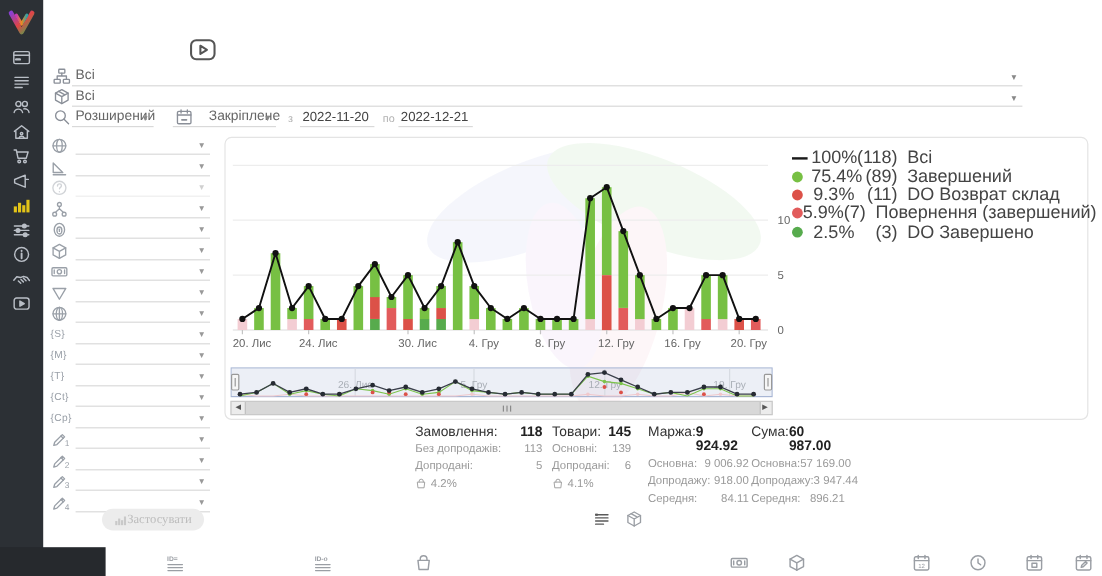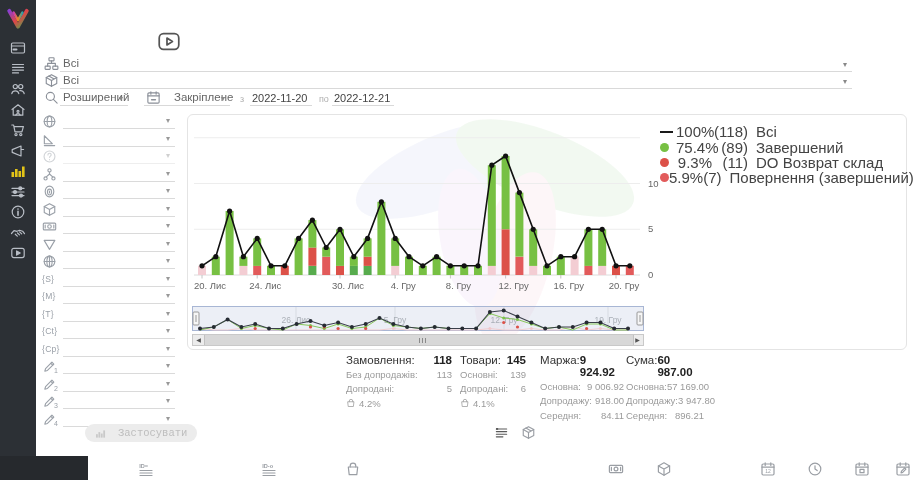--- a/index.html
+++ b/index.html
@@ -14,22 +14,22 @@
   #bottom-left-panel{position:absolute;left:0;top:456px;width:88px;height:24px;background:#26292d;}
   
   .f-row{position:absolute;left:42px;width:136px;height:16px;}
   .f-row .f-ic{position:absolute;left:0;top:0;width:15px;height:15px;color:#9aa0a8;}
   .f-row.muted{opacity:.45;}
   .f-inp{position:absolute;left:21px;top:0;width:112px;height:14px;border-bottom:1px solid #dadada;}
   .f-car{position:absolute;right:8px;top:2px;font-size:8px;color:#999;}
   .brace-txt{font-size:8.5px;color:#9aa0a8;letter-spacing:.3px;}
   .pnum{font-size:7px;color:#9aa0a8;position:absolute;left:12px;top:8px;}
   #apply-btn{position:absolute;left:85px;top:424px;height:18px;padding:0 10px;border:none;border-radius:10px;
-     background:#ececec;color:#bdbdbd;font-size:10.5px;display:flex;align-items:center;gap:12px;
-     font-family:Liberation Mono, monospace;}
+     background:#ececec;color:#bdbdbd;font-size:10.5px;display:flex;align-items:center;gap:0;
+     font-family:Liberation Serif, serif;}
   #apply-btn .ic{width:11px;height:11px;color:#c9c9c9;}
   
   .t-ic{position:absolute;width:15px;height:15px;color:#8a8f98;}
   .sel-val{position:absolute;font-size:11.5px;color:#666;}
   .uline{position:absolute;height:1px;background:#d9d9d9;}
   .car{position:absolute;font-size:8px;color:#888;}
   .mini-lbl{position:absolute;font-size:9px;color:#b0b0b0;}
   .date-val{position:absolute;font-size:11px;color:#444;}
   #play-demo{position:absolute;left:150px;top:30px;width:38px;height:23px;color:#555;cursor:pointer;}
   
@@ -655,20 +655,28 @@
         <span class="lg-lab">DO Возврат склад</span>
       </div>
       <div class="lg-row">
         <span class="lg-mark">
           <span class="lg-dot" style="background:#e25b5b"></span>
         </span>
         <span class="lg-pct">5.9%</span>
         <span class="lg-cnt">(7)</span>
         <span class="lg-lab">Повернення (завершений)</span>
       </div>
+      <div class="lg-row">
+        <span class="lg-mark">
+          <span class="lg-dot" style="background:#57ab4d"></span>
+        </span>
+        <span class="lg-pct">2.5%</span>
+        <span class="lg-cnt">(3)</span>
+        <span class="lg-lab">DO Завершено</span>
+      </div>
     </div>
 
   <div id="stats">
       <div class="st-col" style="left: 346px; width: 106px;">
         <div class="st-title">
           <span>Замовлення:</span>
           <b>118</b>
         </div>
         <div class="st-row">
           <span>Без допродажів:</span>
@@ -733,21 +741,21 @@
         <div class="st-title">
           <span>Сума:</span>
           <b>60 987.00</b>
         </div>
         <div class="st-row">
           <span>Основна:</span>
           <span>57 169.00</span>
         </div>
         <div class="st-row">
           <span>Допродажу:</span>
-          <span>3 947.80</span>
+          <span>3 947.44</span>
         </div>
         <div class="st-row">
           <span>Середня:</span>
           <span>896.21</span>
         </div>
       </div>
     </div>
   <div id="toggles">
       <div class="tgl" style="left: 494px; color: rgb(90, 90, 90);">
         <svg viewBox="0 0 16 16" fill="none" stroke="currentColor" stroke-width="1.2" stroke-linecap="round" stroke-linejoin="round">

